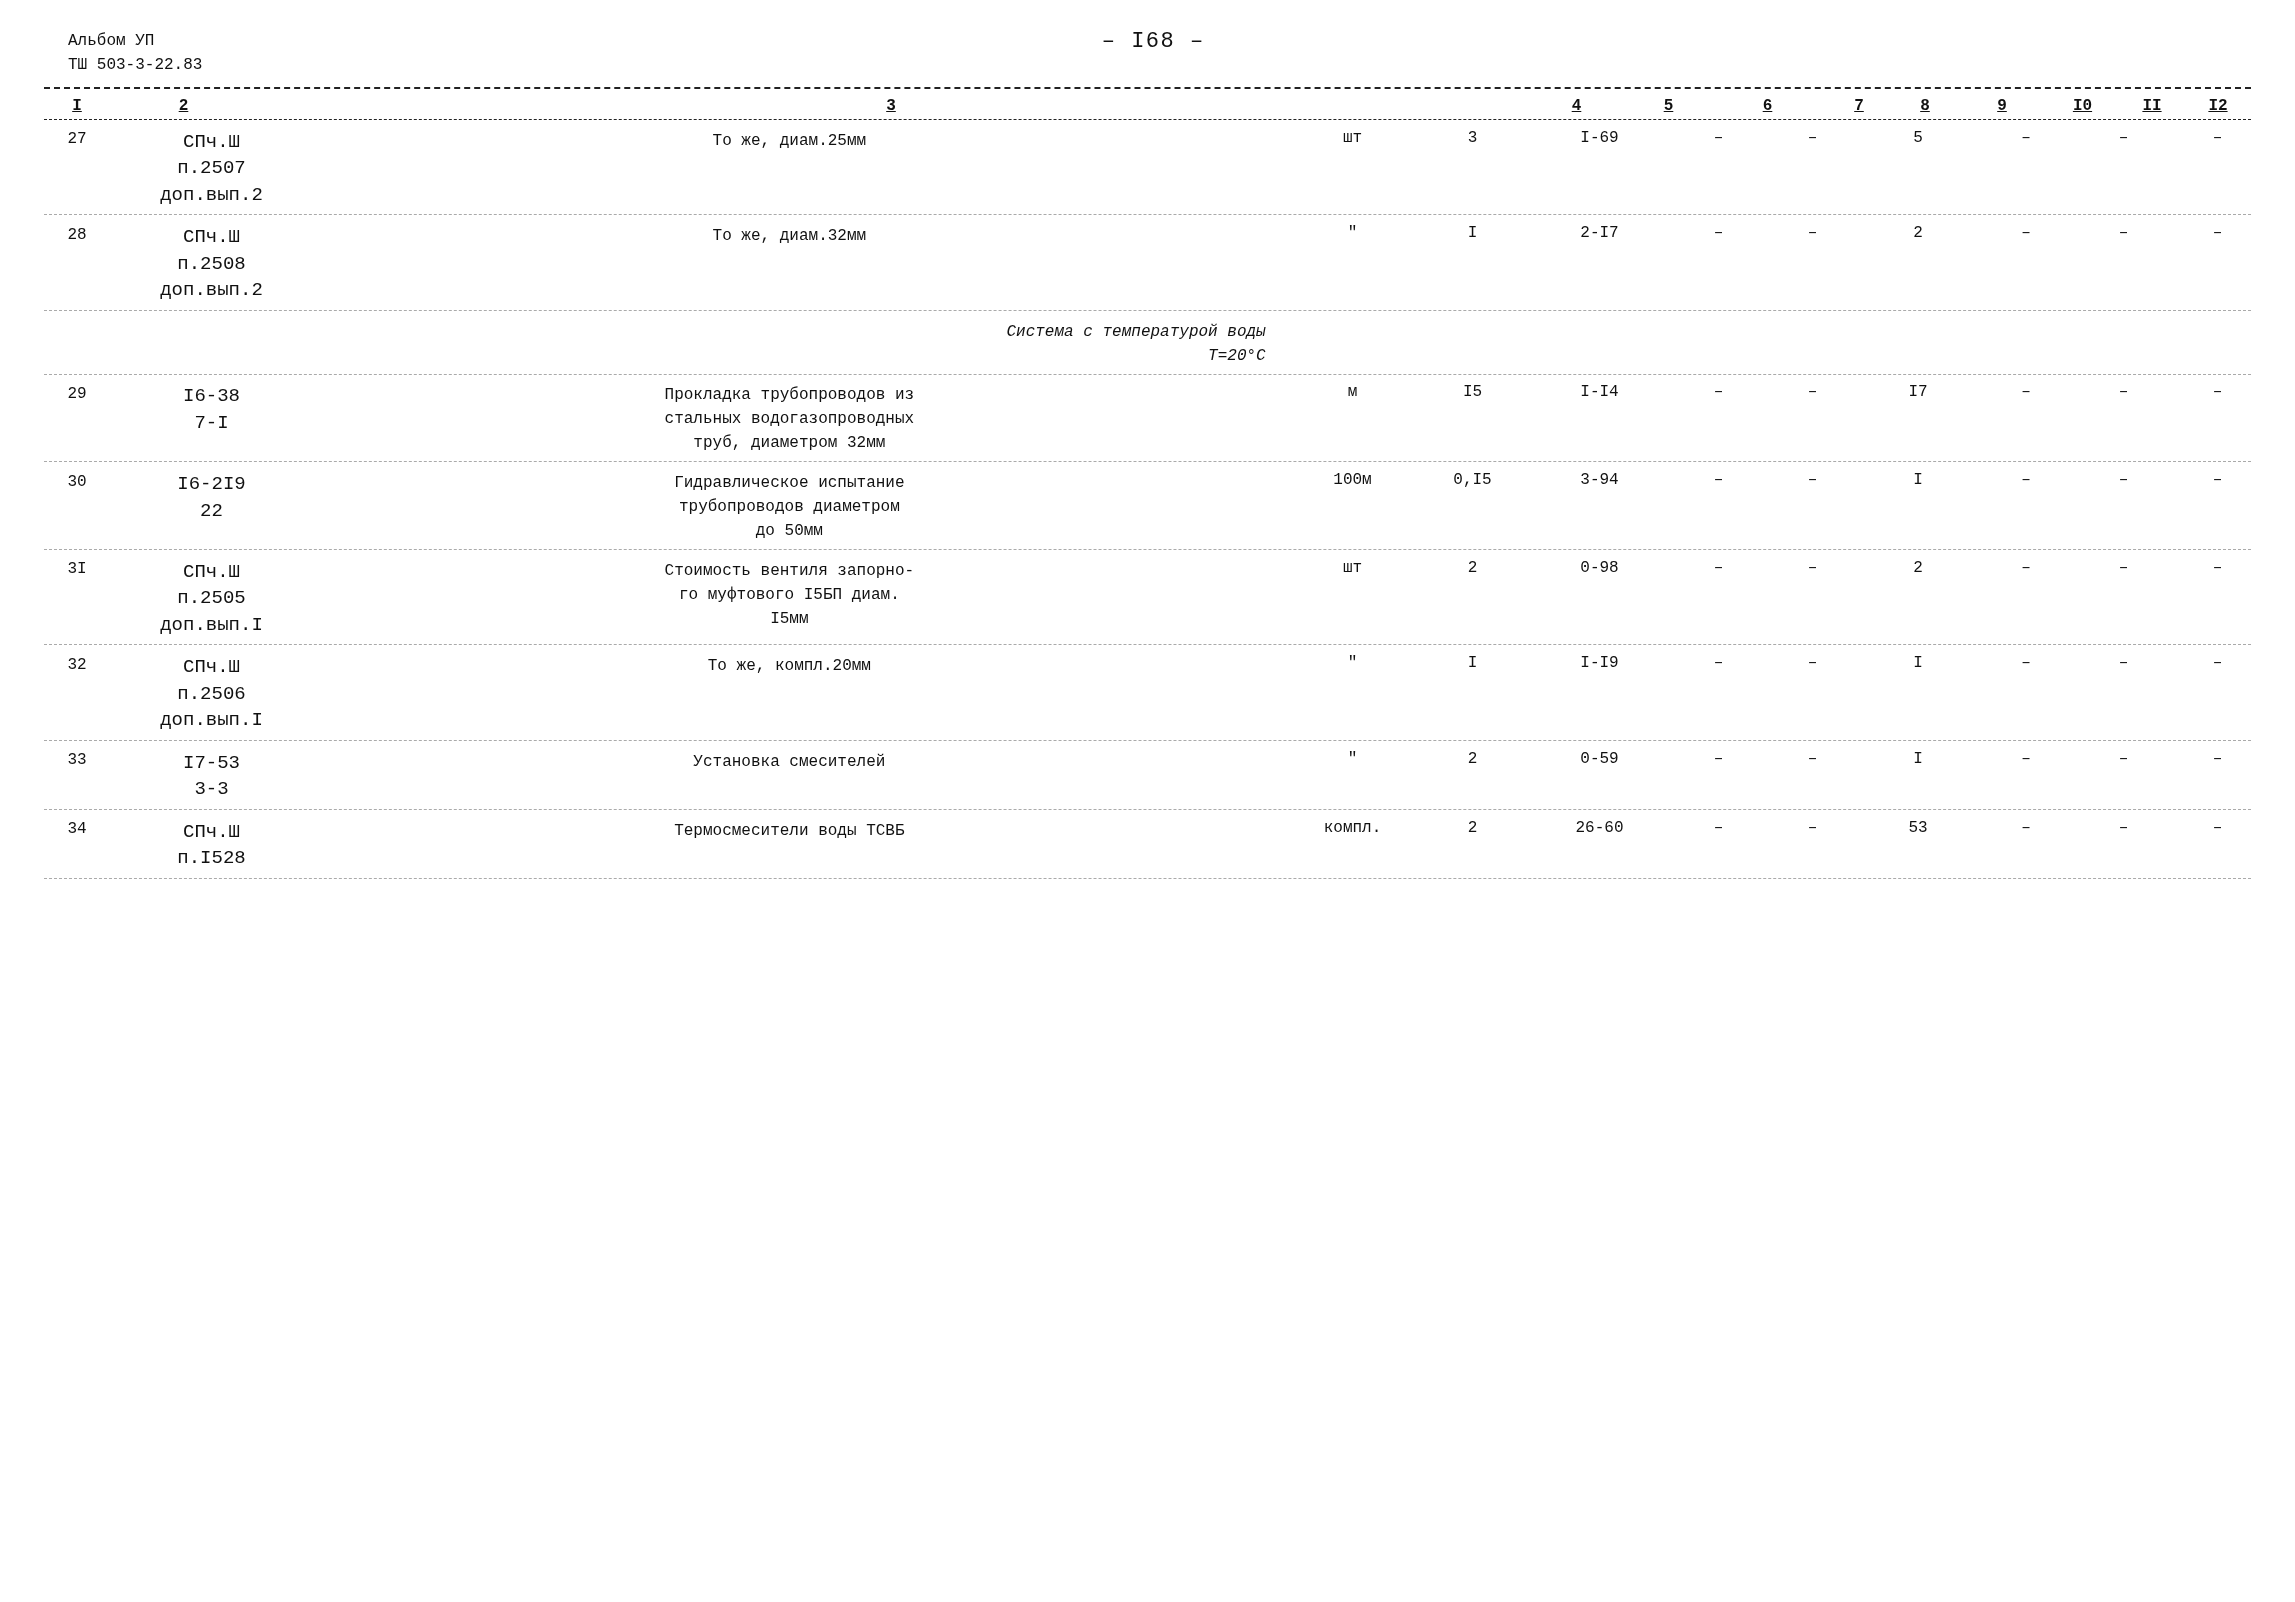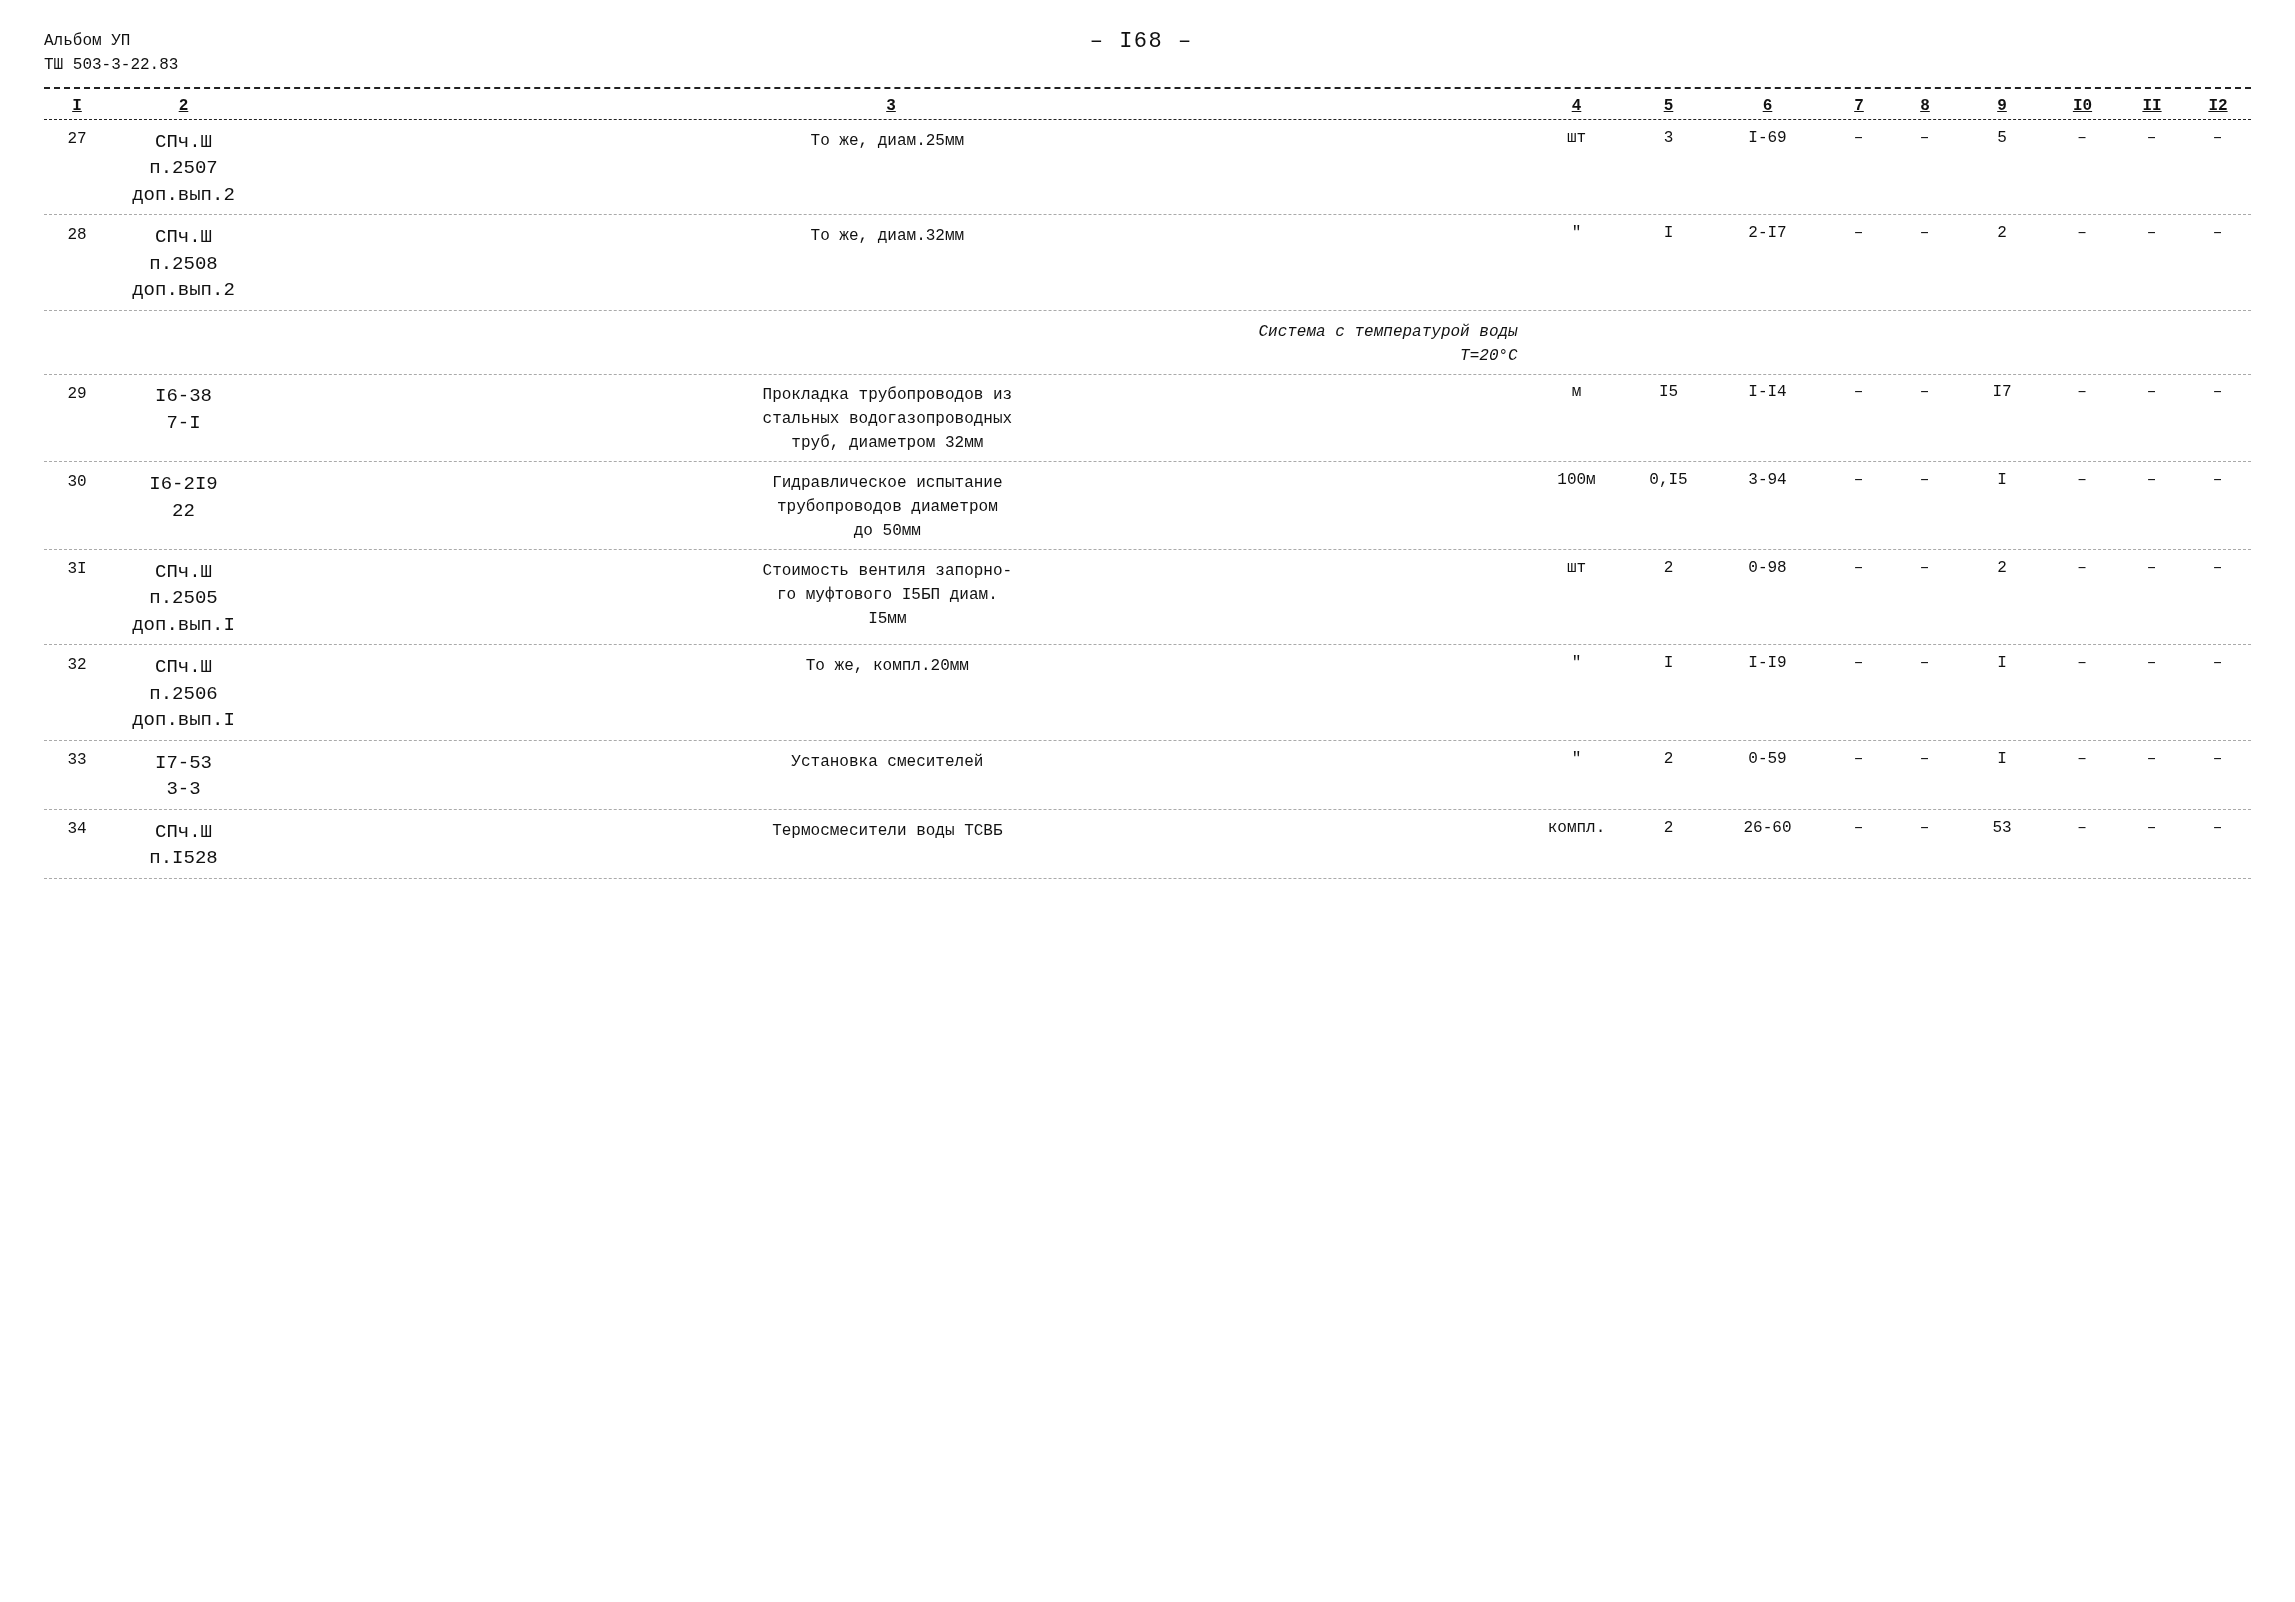--- a/index.html
+++ b/index.html
@@ -14,20 +14,21 @@
     }
     .header {
       display: flex;
       justify-content: space-between;
       align-items: flex-start;
       margin-bottom: 7.3px;
     }
     .header-left {
       font-size: 16px;
       line-height: 1.5;
+      margin-left: 24px;
     }
     .header-center {
       font-size: 22px;
       letter-spacing: 1.5px;
     }
     .dashed-line {
       border: none;
       border-top: 2.2px dashed #222;
       margin: 10.3px 0 0 0;
     }
@@ -54,20 +55,21 @@
     .c9  { width: 88px; min-width: 88px; }
     .c10 { width: 73px; min-width: 73px; }
     .c11 { width: 66px;  min-width: 66px; }
     .c12 { width: 66px;  min-width: 66px; }
 
     .data-row {
       display: flex;
       align-items: flex-start;
       border-bottom: 0.7px dashed #aaa;
       padding: 8.8px 0 5.9px 0;
+      gap: 28px;
     }
     .data-row .cell {
       text-align: center;
     }
     .data-row .cell-num {
       font-size: 16px;
       padding-top: 1.5px;
     }
     .code-cell {
       font-size: 19px;

